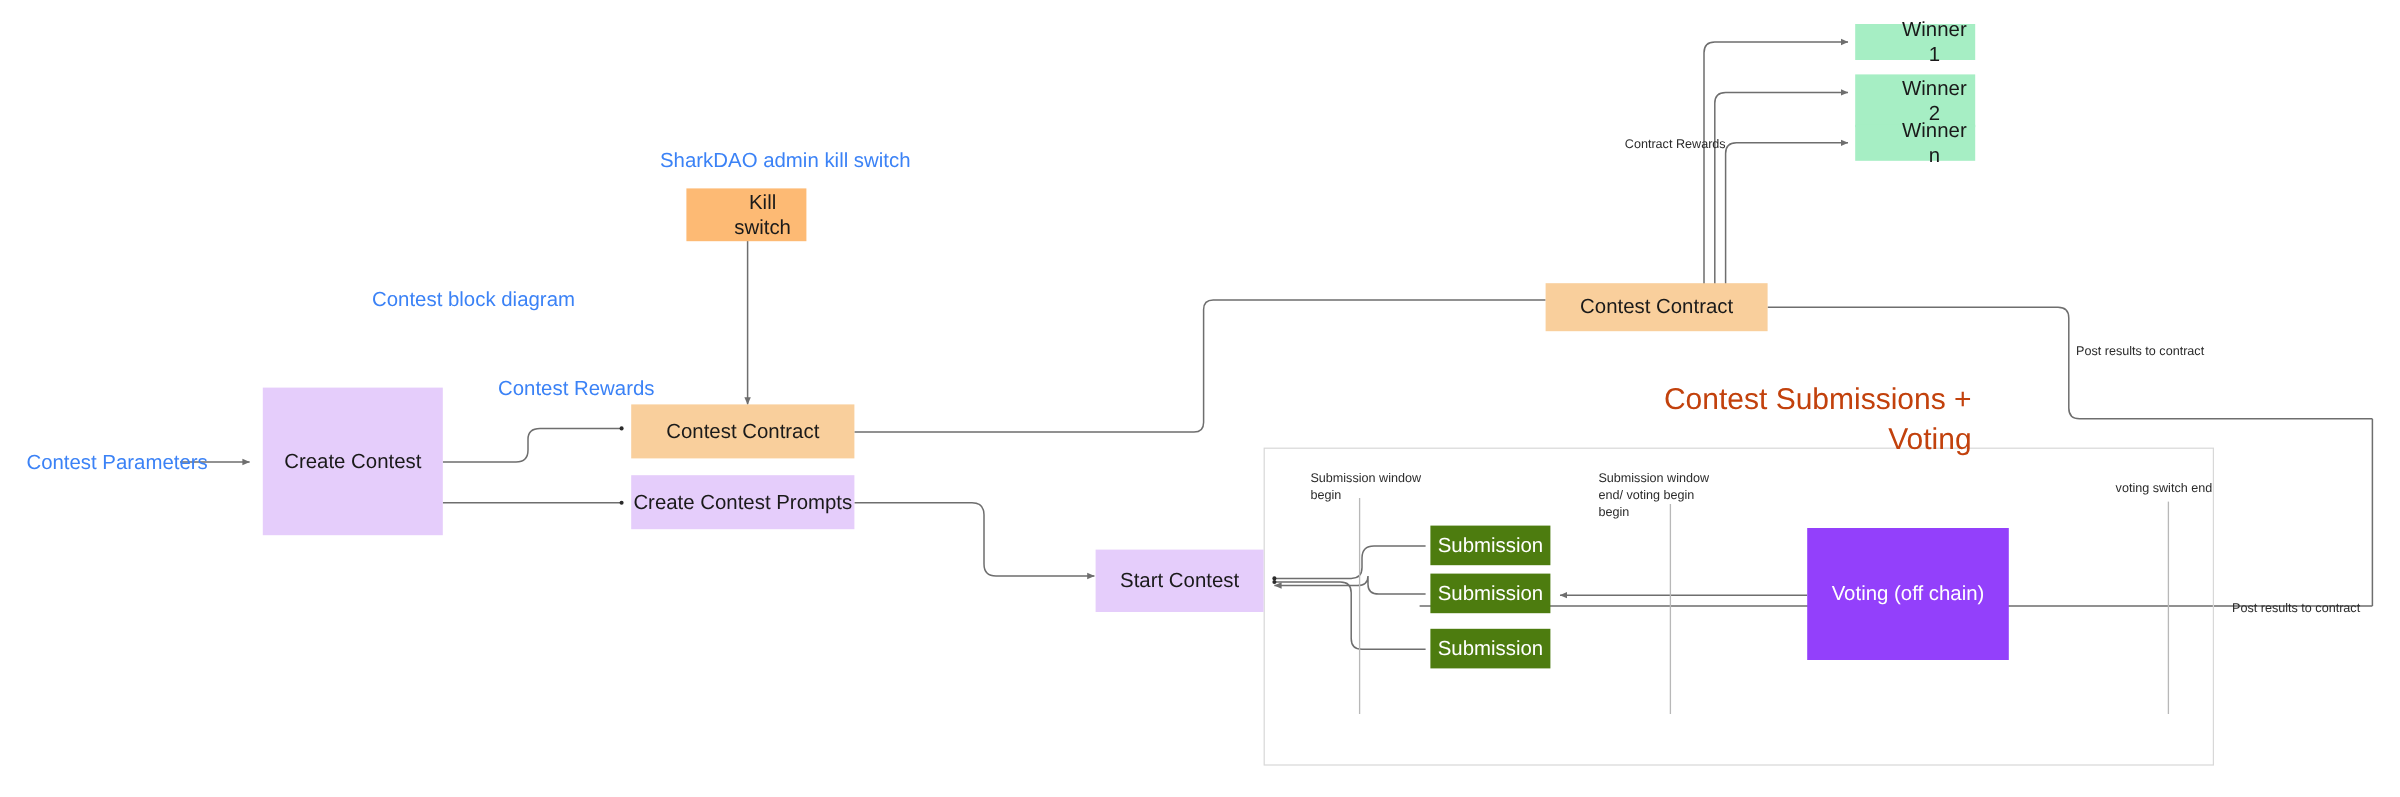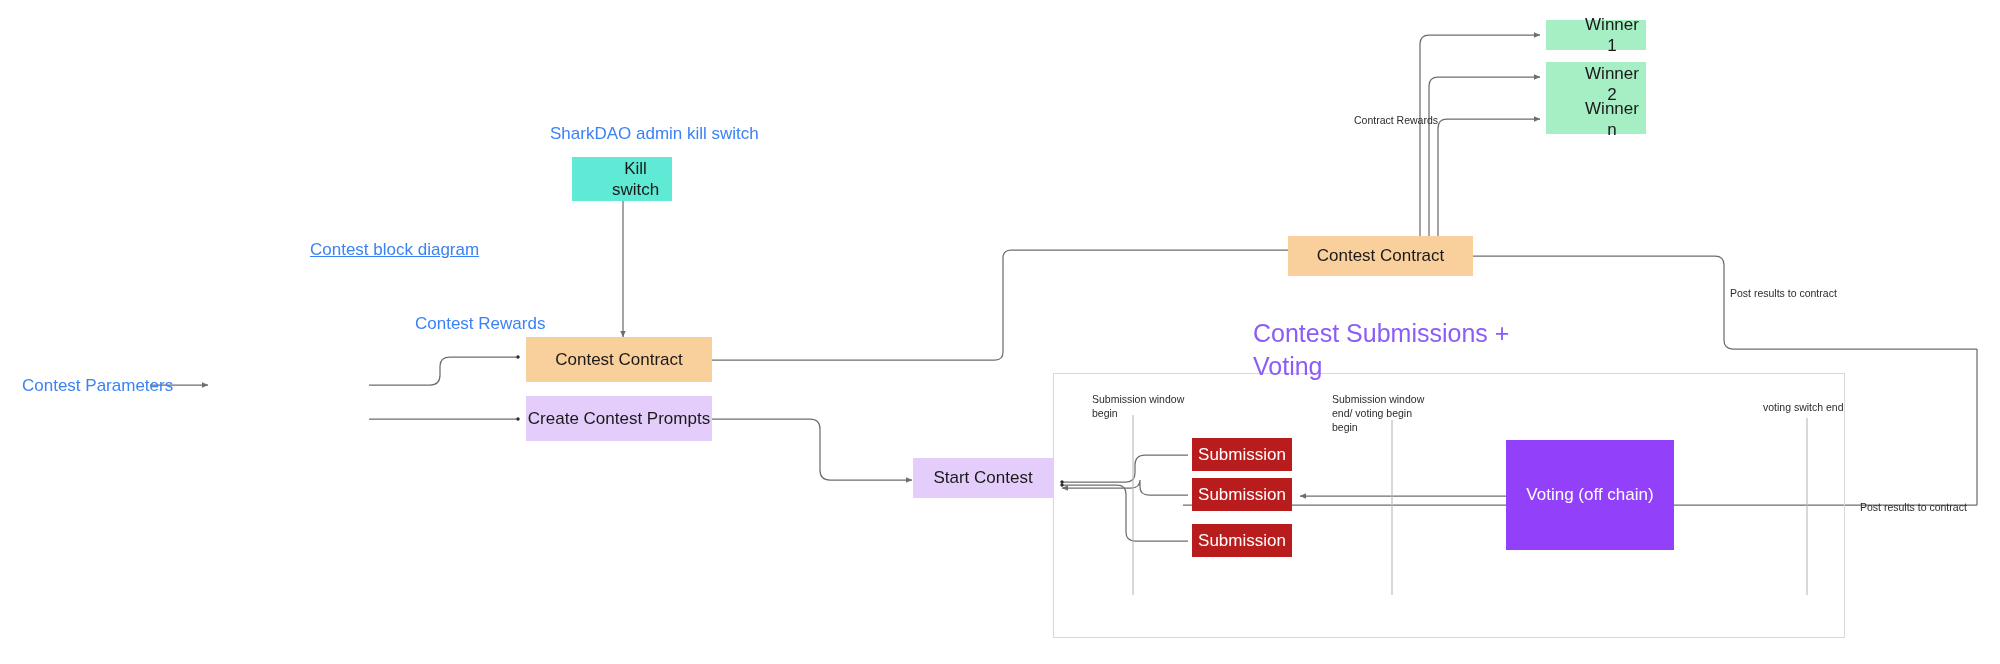--- a/index.html
+++ b/index.html
@@ -25,44 +25,44 @@
     position: absolute;
     display: flex;
     align-items: center;
     justify-content: center;
     text-align: center;
     box-sizing: border-box;
     font-size: 17px;
     color: #1a1a1a;
     line-height: 1.25;
   }
-  .node.kill     { background: #5eead4; padding-left: 27px; }
+  .node.kill     { background: #fdba74; padding-left: 27px; }
   .node.lilac    { background: #e5cdfb; }
   .node.orange   { background: #f9cf9c; }
   .node.green    { background: #a6eec4; padding-left: 32px; }
-  .node.blue     { background: #b91c1c; color: #ffffff; font-size: 17px; }
+  .node.blue     { background: #4d7c0f; color: #ffffff; font-size: 17px; }
   .node.violet   { background: #9340fb; color: #ffffff; }
 
   .free-label {
     position: absolute;
     color: #3b82f6;
     font-size: 17px;
     white-space: nowrap;
   }
   .tiny-label {
     position: absolute;
     color: #2b2b2b;
     font-size: 10.5px;
     line-height: 1.35;
   }
   .panel-title {
     position: absolute;
     font-size: 25px;
-    color: #8b5cf6;
-    text-align: left;
+    color: #c2410c;
+    text-align: right;
     line-height: 1.3;
   }
   .container-box {
     position: absolute;
     border: 1px solid #d8d8d8;
     background: transparent;
     box-sizing: border-box;
   }
 </style>
 </head>
@@ -121,21 +121,21 @@
 
   <div class="container-box" style="left:1053px; top:373px; width:792px; height:265px;"></div>
 
   <div class="panel-title" style="left:1253px; top:317px; width:390px;">
     <div>Contest Submissions +</div>
     <div>Voting</div>
   </div>
 
   <div class="free-label" style="left:550px; top:124px;">SharkDAO admin kill switch</div>
 
-  <div class="free-label" style="left:310px; top:240px;text-decoration:underline;">Contest block diagram</div>
+  <div class="free-label" style="left:310px; top:240px;">Contest block diagram</div>
 
   <div class="free-label" style="left:415px; top:314px;">Contest Rewards</div>
 
   <div class="free-label" style="left:22px; top:376px;">Contest Parameters</div>
 
   <div class="tiny-label" style="left:1354px; top:113px;">Contract Rewards</div>
 
   <div class="tiny-label" style="left:1730px; top:286px;">Post results to contract</div>
 
   <div class="tiny-label" style="left:1860px; top:500px;">Post results to contract</div>
@@ -152,30 +152,33 @@
   </div>
 
   <div class="tiny-label" style="left:1763px; top:400px; width:130px;">
     <div>voting switch end</div>
   </div>
 
   <div class="node kill" style="left:572px; top:157px; width:100px; height:44px;">
     <span>Kill switch</span>
   </div>
 
+  <div class="node lilac" style="left:219px; top:323px; width:150px; height:123px;">
+    <span>Create Contest</span>
+  </div>
 
   <div class="node orange" style="left:526px; top:337px; width:186px; height:45px;">
     <span>Contest Contract</span>
   </div>
 
   <div class="node lilac" style="left:526px; top:396px; width:186px; height:45px;">
     <span>Create Contest Prompts</span>
   </div>
 
-  <div class="node lilac" style="left:913px; top:458px; width:140px; height:40px;">
+  <div class="node lilac" style="left:913px; top:458px; width:140px; height:52px;">
     <span>Start Contest</span>
   </div>
 
   <div class="node orange" style="left:1288px; top:236px; width:185px; height:40px;">
     <span>Contest Contract</span>
   </div>
 
   <div class="node green" style="left:1546px; top:20px; width:100px; height:30px;">
     <span>Winner 1</span>
   </div>

